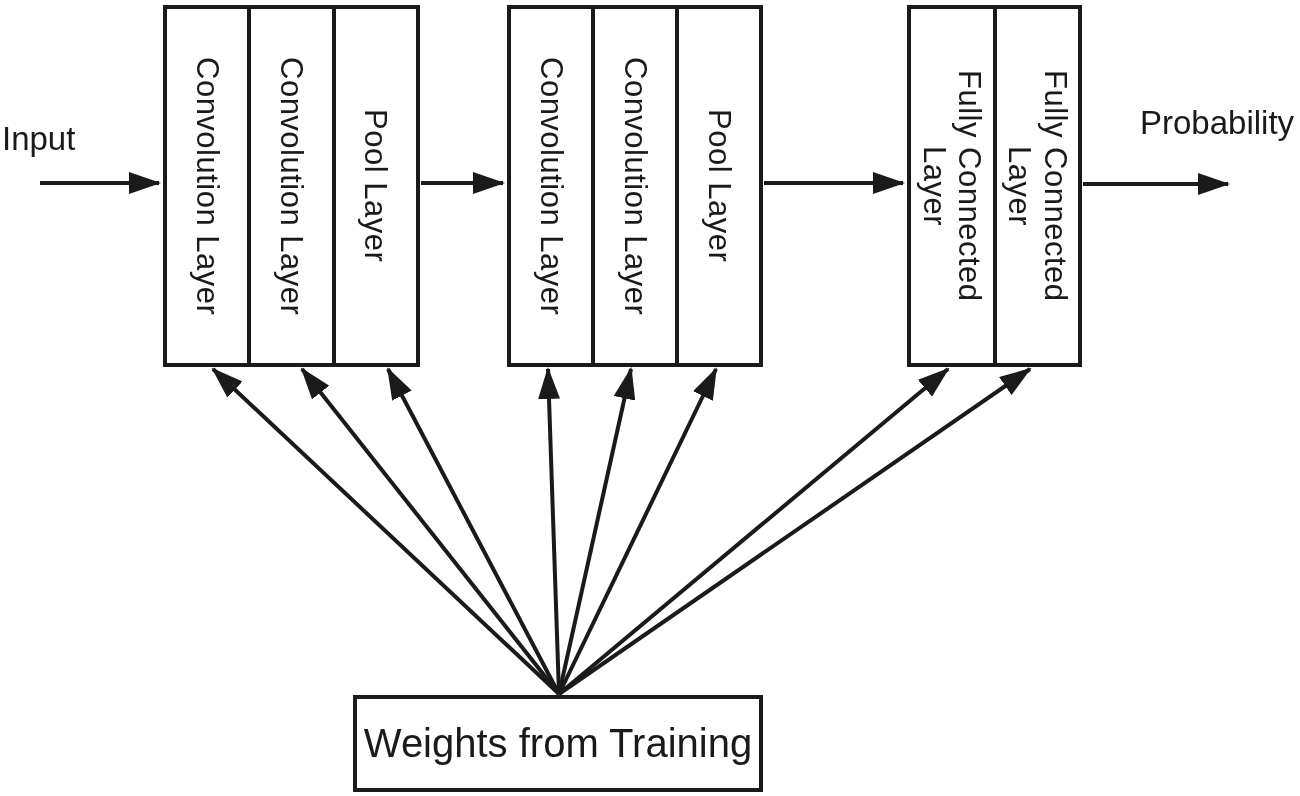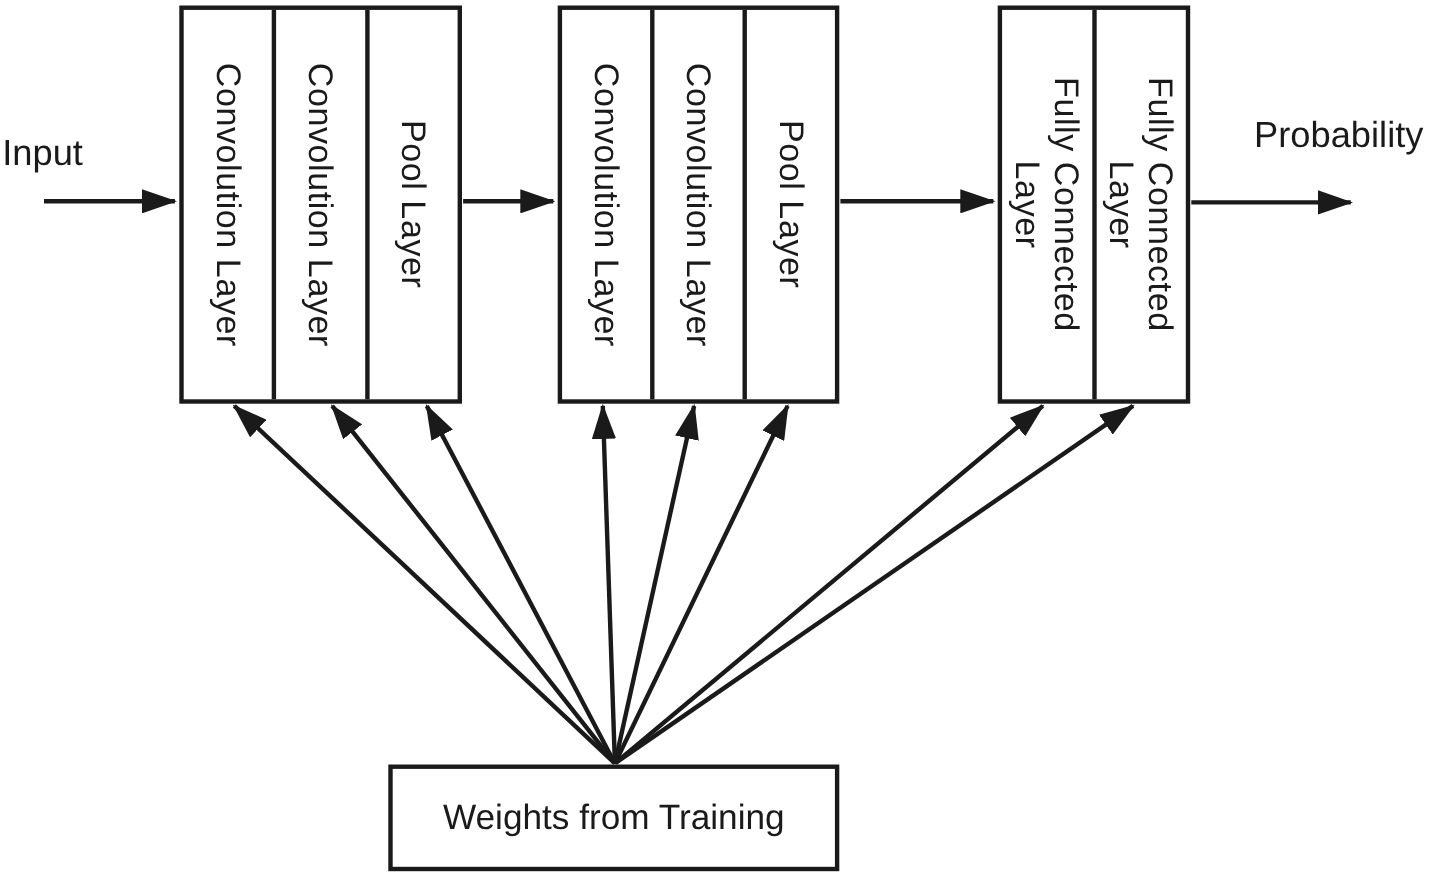--- a/index.html
+++ b/index.html
@@ -24,21 +24,21 @@
   .cell:first-child { border-left: none; }
   .vlabel {
     writing-mode: vertical-rl; text-orientation: mixed;
     font-size: 31px; line-height: 1.14; letter-spacing: 0.5px;
     white-space: pre-line; text-align: center; color: #1a1a1a;
   }
   .weights-box {
     position: absolute; left: 353px; top: 695px; width: 410px; height: 97px;
     box-sizing: border-box; border: 4px solid #1a1a1a; background: #ffffff;
     display: flex; align-items: center; justify-content: center;
-    font-size: 32px; color: #1a1a1a;
+    font-size: 40px; color: #1a1a1a;
   }
   .side-label { position: absolute; font-size: 33px; color: #1a1a1a; white-space: nowrap; }
   #input-label  { left: 2px;    top: 94px; margin-top: 26px; }
   #output-label { left: 1140px; top: 104px; }
 </style>
 </head>
 <body>
 
 <div class="canvas">
 

